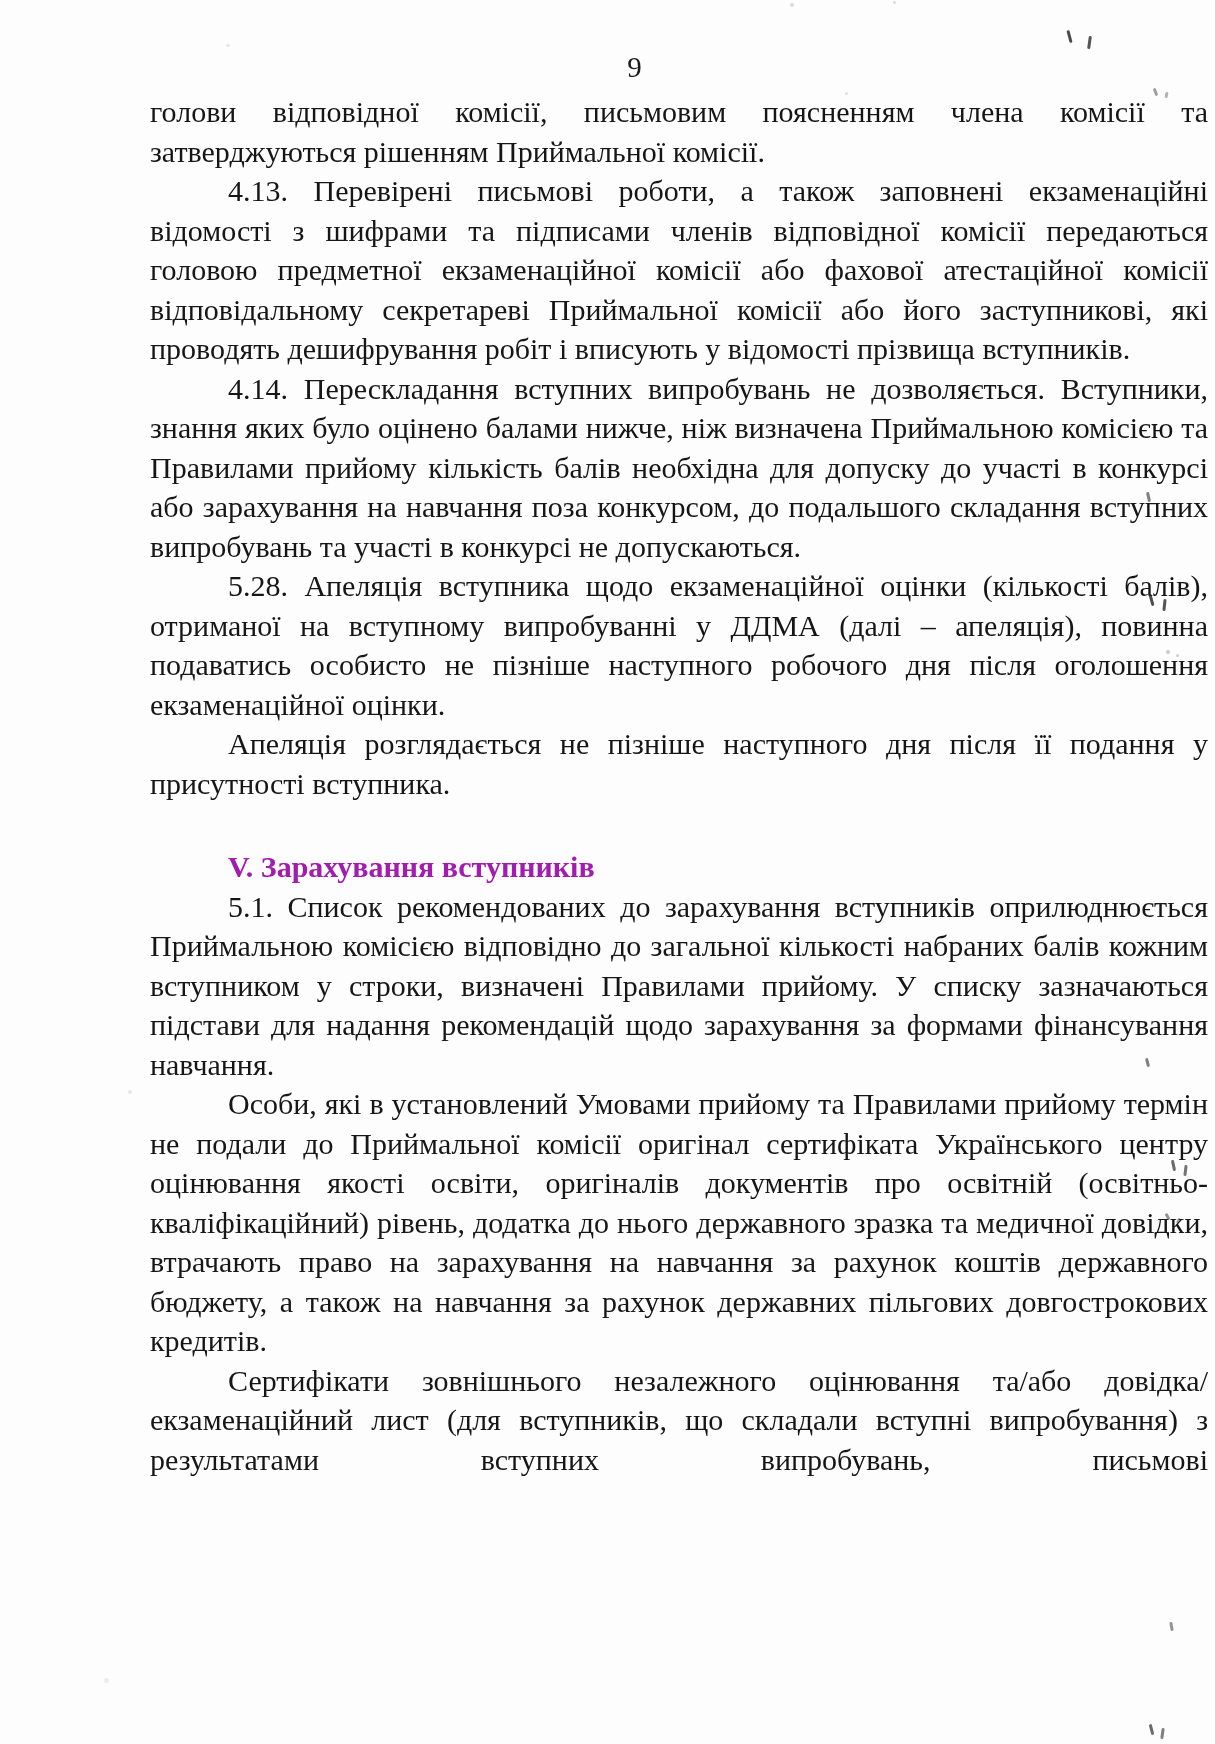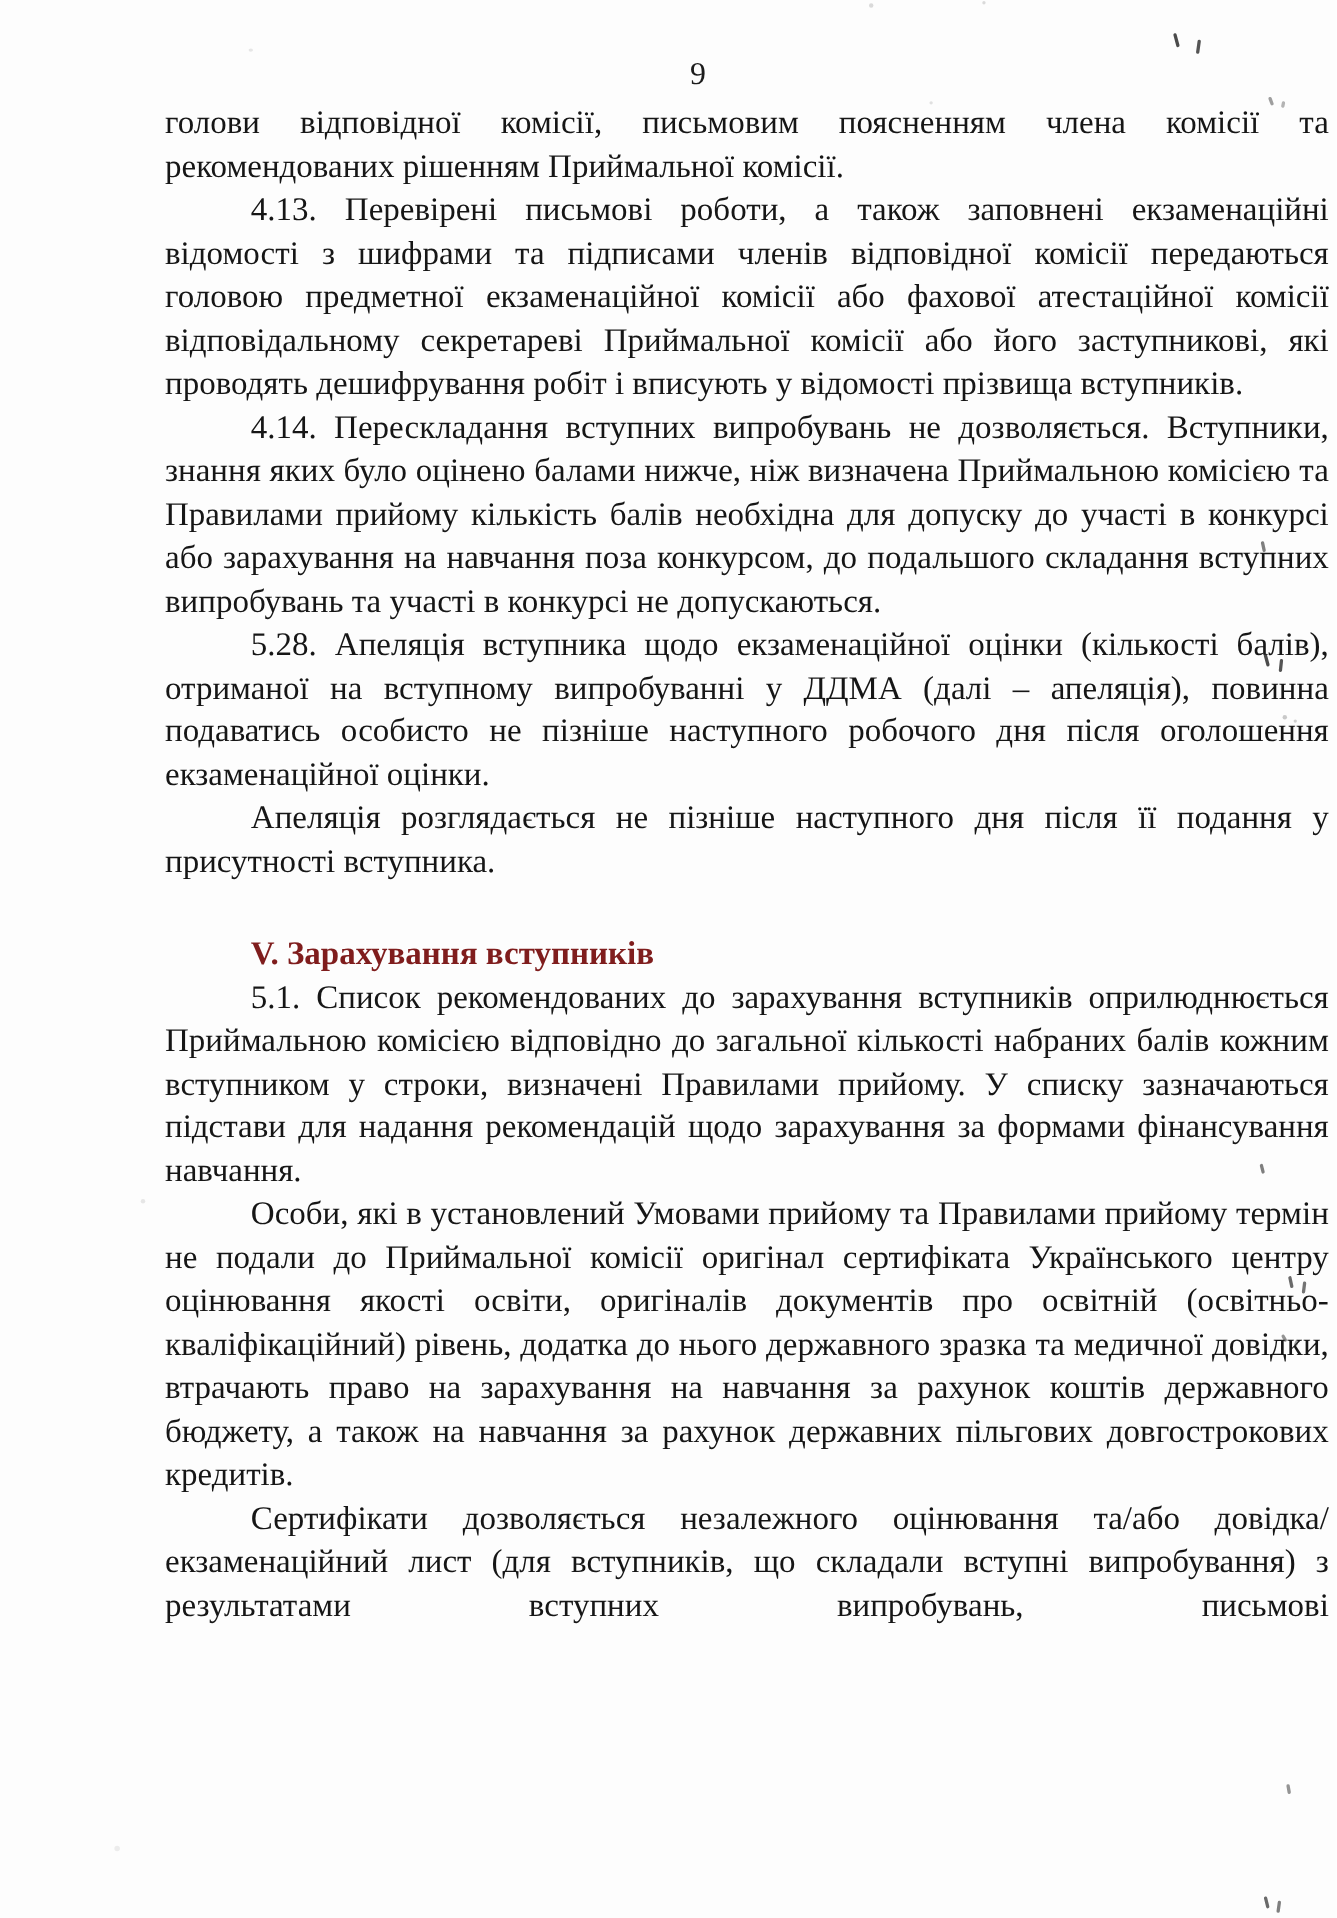--- a/index.html
+++ b/index.html
@@ -51,21 +51,21 @@
   .content p.continues {
     text-align-last: justify;
   }
   .section-heading {
     margin: 44px 0 0 0;
     font-size: 30px;
     line-height: 39.5px;
     font-weight: bold;
     text-indent: 78px;
     text-align: left;
-    color: #7f1d1d;
+    color: #a21caf;
   }
   
   .tick {
     position: absolute;
     width: 3px;
     background: #2b2b2b;
     border-radius: 2px;
   }
   .speck {
     position: absolute;
@@ -75,39 +75,39 @@
 </style>
 </head>
 <body>
 
 <div class="page">
 
   <div class="page-number">9</div>
 
   <div class="content">
 
-    <p class="no-indent">голови відповідної комісії, письмовим поясненням члена комісії та рекомендованих рішенням Приймальної комісії.</p>
+    <p class="no-indent">голови відповідної комісії, письмовим поясненням члена комісії та затверджуються рішенням Приймальної комісії.</p>
 
     <p>4.13. Перевірені письмові роботи, а також заповнені екзаменаційні відомості з шифрами та підписами членів відповідної комісії передаються головою предметної екзаменаційної комісії або фахової атестаційної комісії відповідальному секретареві Приймальної комісії або його заступникові, які проводять дешифрування робіт і вписують у відомості прізвища вступників.</p>
 
     <p>4.14. Перескладання вступних випробувань не дозволяється. Вступники, знання яких було оцінено балами нижче, ніж визначена Приймальною комісією та Правилами прийому кількість балів необхідна для допуску до участі в конкурсі або зарахування на навчання поза конкурсом, до подальшого складання вступних випробувань та участі в конкурсі не допускаються.</p>
 
     <p>5.28. Апеляція вступника щодо екзаменаційної оцінки (кількості балів), отриманої на вступному випробуванні у ДДМА (далі – апеляція), повинна подаватись особисто не пізніше наступного робочого дня після оголошення екзаменаційної оцінки.</p>
 
     <p>Апеляція розглядається не пізніше наступного дня після її подання у присутності вступника.</p>
 
 
 
     <h2 class="section-heading">V. Зарахування вступників</h2>
 
     <p>5.1. Список рекомендованих до зарахування вступників оприлюднюється Приймальною комісією відповідно до загальної кількості набраних балів кожним вступником у строки, визначені Правилами прийому. У списку зазначаються підстави для надання рекомендацій щодо зарахування за формами фінансування навчання.</p>
 
     <p>Особи, які в установлений Умовами прийому та Правилами прийому термін не подали до Приймальної комісії оригінал сертифіката Українського центру оцінювання якості освіти, оригіналів документів про освітній (освітньо-кваліфікаційний) рівень, додатка до нього державного зразка та медичної довідки, втрачають право на зарахування на навчання за рахунок коштів державного бюджету, а також на навчання за рахунок державних пільгових довгострокових кредитів.</p>
 
-    <p class="continues">Сертифікати дозволяється незалежного оцінювання та/або довідка/екзаменаційний лист (для вступників, що складали вступні випробування) з результатами вступних випробувань, письмові</p>
+    <p class="continues">Сертифікати зовнішнього незалежного оцінювання та/або довідка/екзаменаційний лист (для вступників, що складали вступні випробування) з результатами вступних випробувань, письмові</p>
 
   </div>
 
   <div class="tick" style="left:1068px; top:30px;  height:13px; transform:rotate(-15deg); opacity:.85;"></div>
   <div class="tick" style="left:1088px; top:36px;  height:13px; transform:rotate(8deg);   opacity:.8;"></div>
   <div class="tick" style="left:1154px; top:88px;  height:8px;  transform:rotate(-20deg); opacity:.45;"></div>
   <div class="tick" style="left:1165px; top:92px;  height:6px;  transform:rotate(12deg);  opacity:.35;"></div>
   <div class="tick" style="left:1147px; top:492px; height:10px; transform:rotate(-12deg); opacity:.6;"></div>
   <div class="tick" style="left:1150px; top:594px; height:12px; transform:rotate(-15deg); opacity:.85;"></div>
   <div class="tick" style="left:1163px; top:599px; height:12px; transform:rotate(6deg);   opacity:.8;"></div>

